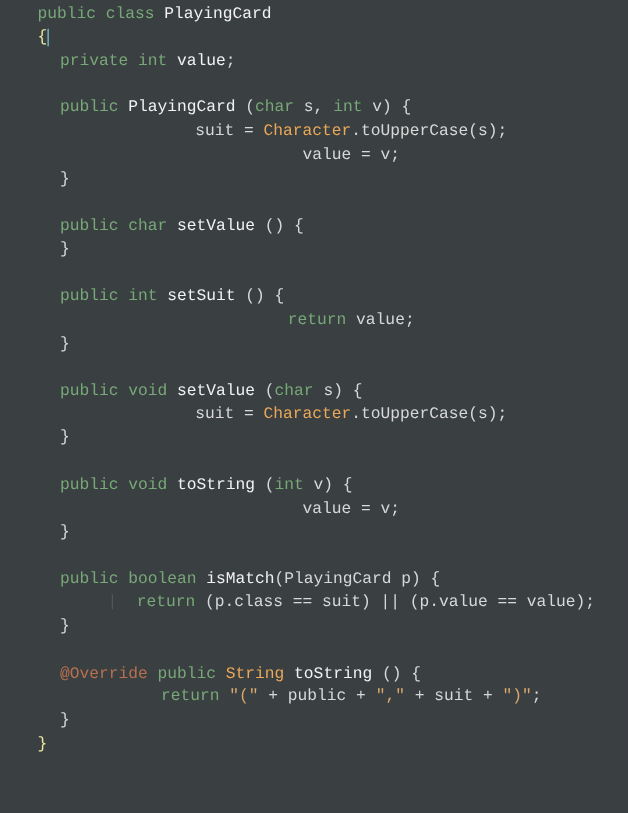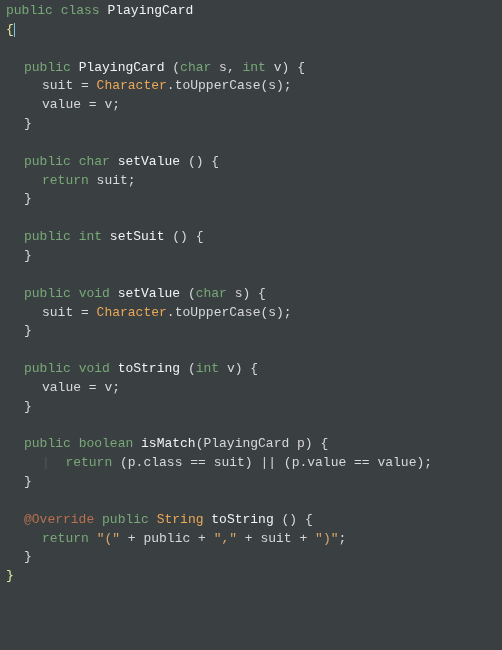--- a/index.html
+++ b/index.html
@@ -7,71 +7,72 @@
       background: #3a3f42;
       font-family: Consolas, 'Courier New', monospace;
       font-size: 13px;
       line-height: 1.45;
       color: #d8d8d8;
       padding: 2px 6px;
       width: 502px;
       height: 650px;
       overflow: hidden;
     }
-    .line { white-space: pre; }
+    .line { white-space: pre; margin-left: 24px; }
     .kw { color: #78a878; }      
     .type { color: #eba858; }    
     .id { color: #f2f2f2; font-weight: 500; } 
     .lit { color: #daa76e; }     
     .anno { color: #b87050; }    
     .plain { color: #d8d8d8; }   
     .brace-hl { color: #e8e8a0; } 
     .cursor {
       display: inline-block;
       width: 1px; height: 14px;
       background: #7ec8d8;
       vertical-align: text-bottom;
       margin-left: 0;
     }
     .indent1 { padding-left: 18px; }
-    .indent2 { padding-left: 36px; }
+    .indent2 { padding-left: 36px; text-align: center; }
   </style>
 </head>
 <body>
 
 <div>
 
 <div class="line"><span class="kw">public</span> <span class="kw">class</span> <span class="id">PlayingCard</span></div>
 
 <div class="line"><span class="brace-hl">{</span><span class="cursor"></span></div>
 
 
+<div class="line indent1"><span class="kw">private</span> <span class="kw">int</span> <span class="id">value</span><span class="plain">;</span></div>
 
 <div class="line">&nbsp;</div>
 
 <div class="line indent1"><span class="kw">public</span> <span class="id">PlayingCard</span> <span class="plain">(</span><span class="kw">char</span><span class="plain"> s, </span><span class="kw">int</span><span class="plain"> v) {</span></div>
 
 <div class="line indent2"><span class="plain">suit = </span><span class="type">Character</span><span class="plain">.toUpperCase(s);</span></div>
 
 <div class="line indent2"><span class="plain">value = v;</span></div>
 
 <div class="line indent1"><span class="plain">}</span></div>
 
 <div class="line">&nbsp;</div>
 
 <div class="line indent1"><span class="kw">public</span> <span class="kw">char</span> <span class="id">setValue</span><span class="plain"> () {</span></div>
 
-<div class="line indent2"><span class="kw">return</span><span class="plain"> suit;</span></div>
 
 <div class="line indent1"><span class="plain">}</span></div>
 
 <div class="line">&nbsp;</div>
 
 <div class="line indent1"><span class="kw">public</span> <span class="kw">int</span> <span class="id">setSuit</span><span class="plain"> () {</span></div>
 
+<div class="line indent2"><span class="kw">return</span><span class="plain"> value;</span></div>
 
 <div class="line indent1"><span class="plain">}</span></div>
 
 <div class="line">&nbsp;</div>
 
 <div class="line indent1"><span class="kw">public</span> <span class="kw">void</span> <span class="id">setValue</span><span class="plain"> (</span><span class="kw">char</span><span class="plain"> s) {</span></div>
 
 <div class="line indent2"><span class="plain">suit = </span><span class="type">Character</span><span class="plain">.toUpperCase(s);</span></div>
 
 <div class="line indent1"><span class="plain">}</span></div>

